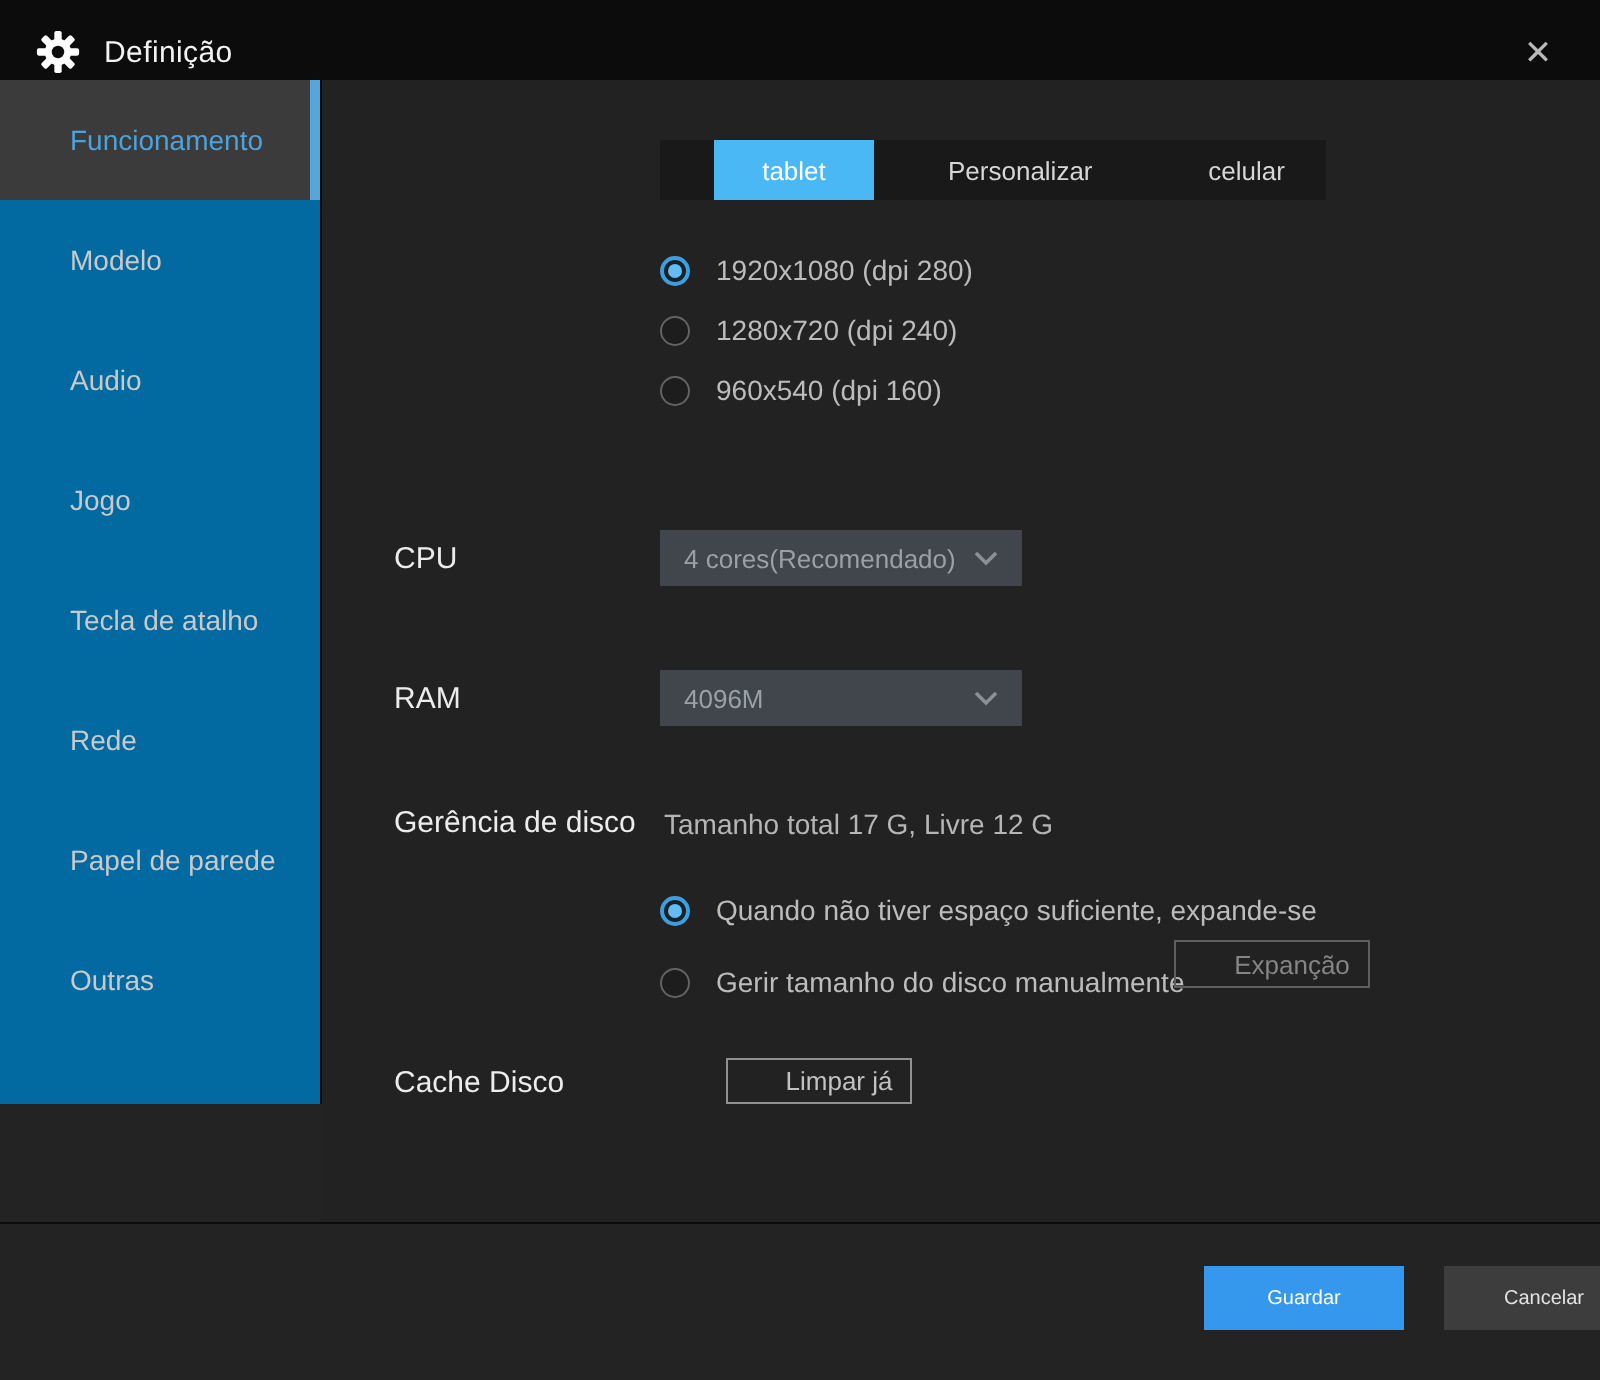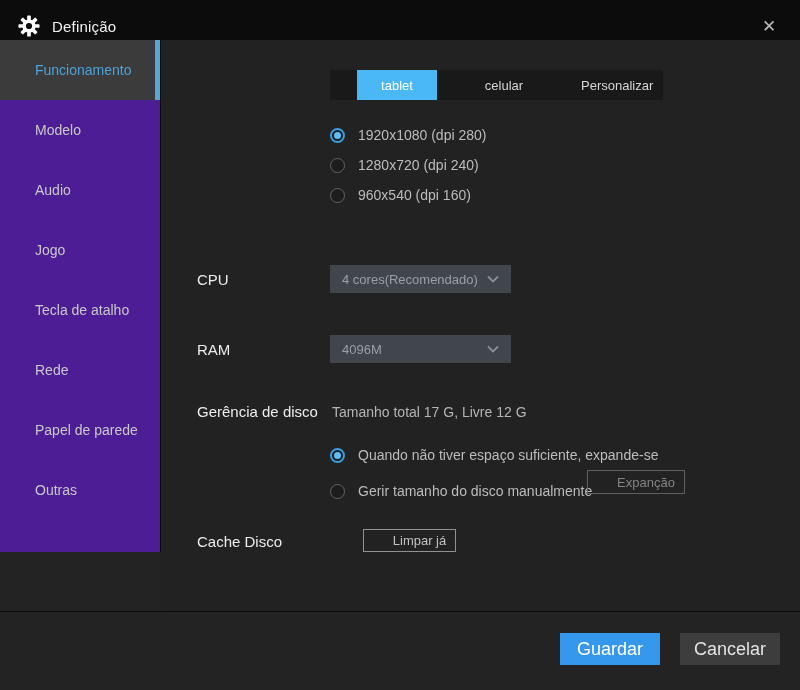--- a/index.html
+++ b/index.html
@@ -21,21 +21,21 @@
   .title { color:#f2f2f2; font-size:15px; letter-spacing:.2px; }
   .close-btn {
     margin-left:auto; color:#b9b9b9; font-size:17px; width:26px; height:26px;
     display:flex; align-items:center; justify-content:center; cursor:pointer;
     font-weight:300;
   }
 
   
   .sidebar {
     position:absolute; top:40px; left:0; width:161px; height:512px;
-    background:#4c1d95; border-right:1px solid #0a0a0a;
+    background:#0369a1; border-right:1px solid #0a0a0a;
   }
   .side-item {
     position:relative; height:60px; display:flex; align-items:center;
     padding-left:35px; color:#c9c9c9; font-size:14px; cursor:pointer;
   }
   .side-item.active { background:#3b3b3b; color:#4da2d9; }
   .side-item .bar {
     position:absolute; right:0; top:0; width:5px; height:60px;
     background:#57a6d9; display:none;
   }
@@ -91,21 +91,21 @@
   .btn-expand { left:426px; top:430px; width:98px; height:24px; border:1px solid #5f5f5f; color:#858585; }
   .btn-clear  { left:171px; top:489px; width:93px; height:23px; border:1px solid #919191; color:#c2c2c2;margin-left:31px; }
 
   
   .footer {
     position:absolute; left:0; top:611px; width:800px; height:79px;
     background:#232323; border-top:1px solid #0b0b0b;
   }
   .btn {
     position:absolute; top:21px; width:100px; height:32px; display:flex;
-    align-items:center; justify-content:center; font-size:18px; cursor:pointer;
+    align-items:center; justify-content:center; font-size:10px; cursor:pointer;margin-left:42px;
   }
   .btn-save { left:560px; background:#3598ed; color:#ffffff; }
   .btn-cancel { left:680px; background:#3d3d3d; color:#e3e3e3; }
 </style>
 </head>
 <body>
 
 <div class="dialog">
 
   <div class="titlebar">
@@ -152,22 +152,22 @@
     </div>
     <div class="side-item">
       <span>Outras</span>
     </div>
   </div>
 
   <div class="content">
 
     <div class="tabgroup">
       <div class="tab active">tablet</div>
+      <div class="tab">Personalizar</div>
       <div class="tab">celular</div>
-      <div class="tab">Personalizar</div>
     </div>
 
     <div class="res-list">
       <div class="radio-row">
         <span class="radio sel">
             <span class="dot"></span>
           </span>
         <span class="radio-label">1920x1080  (dpi 280)</span>
       </div>
       <div class="radio-row">

